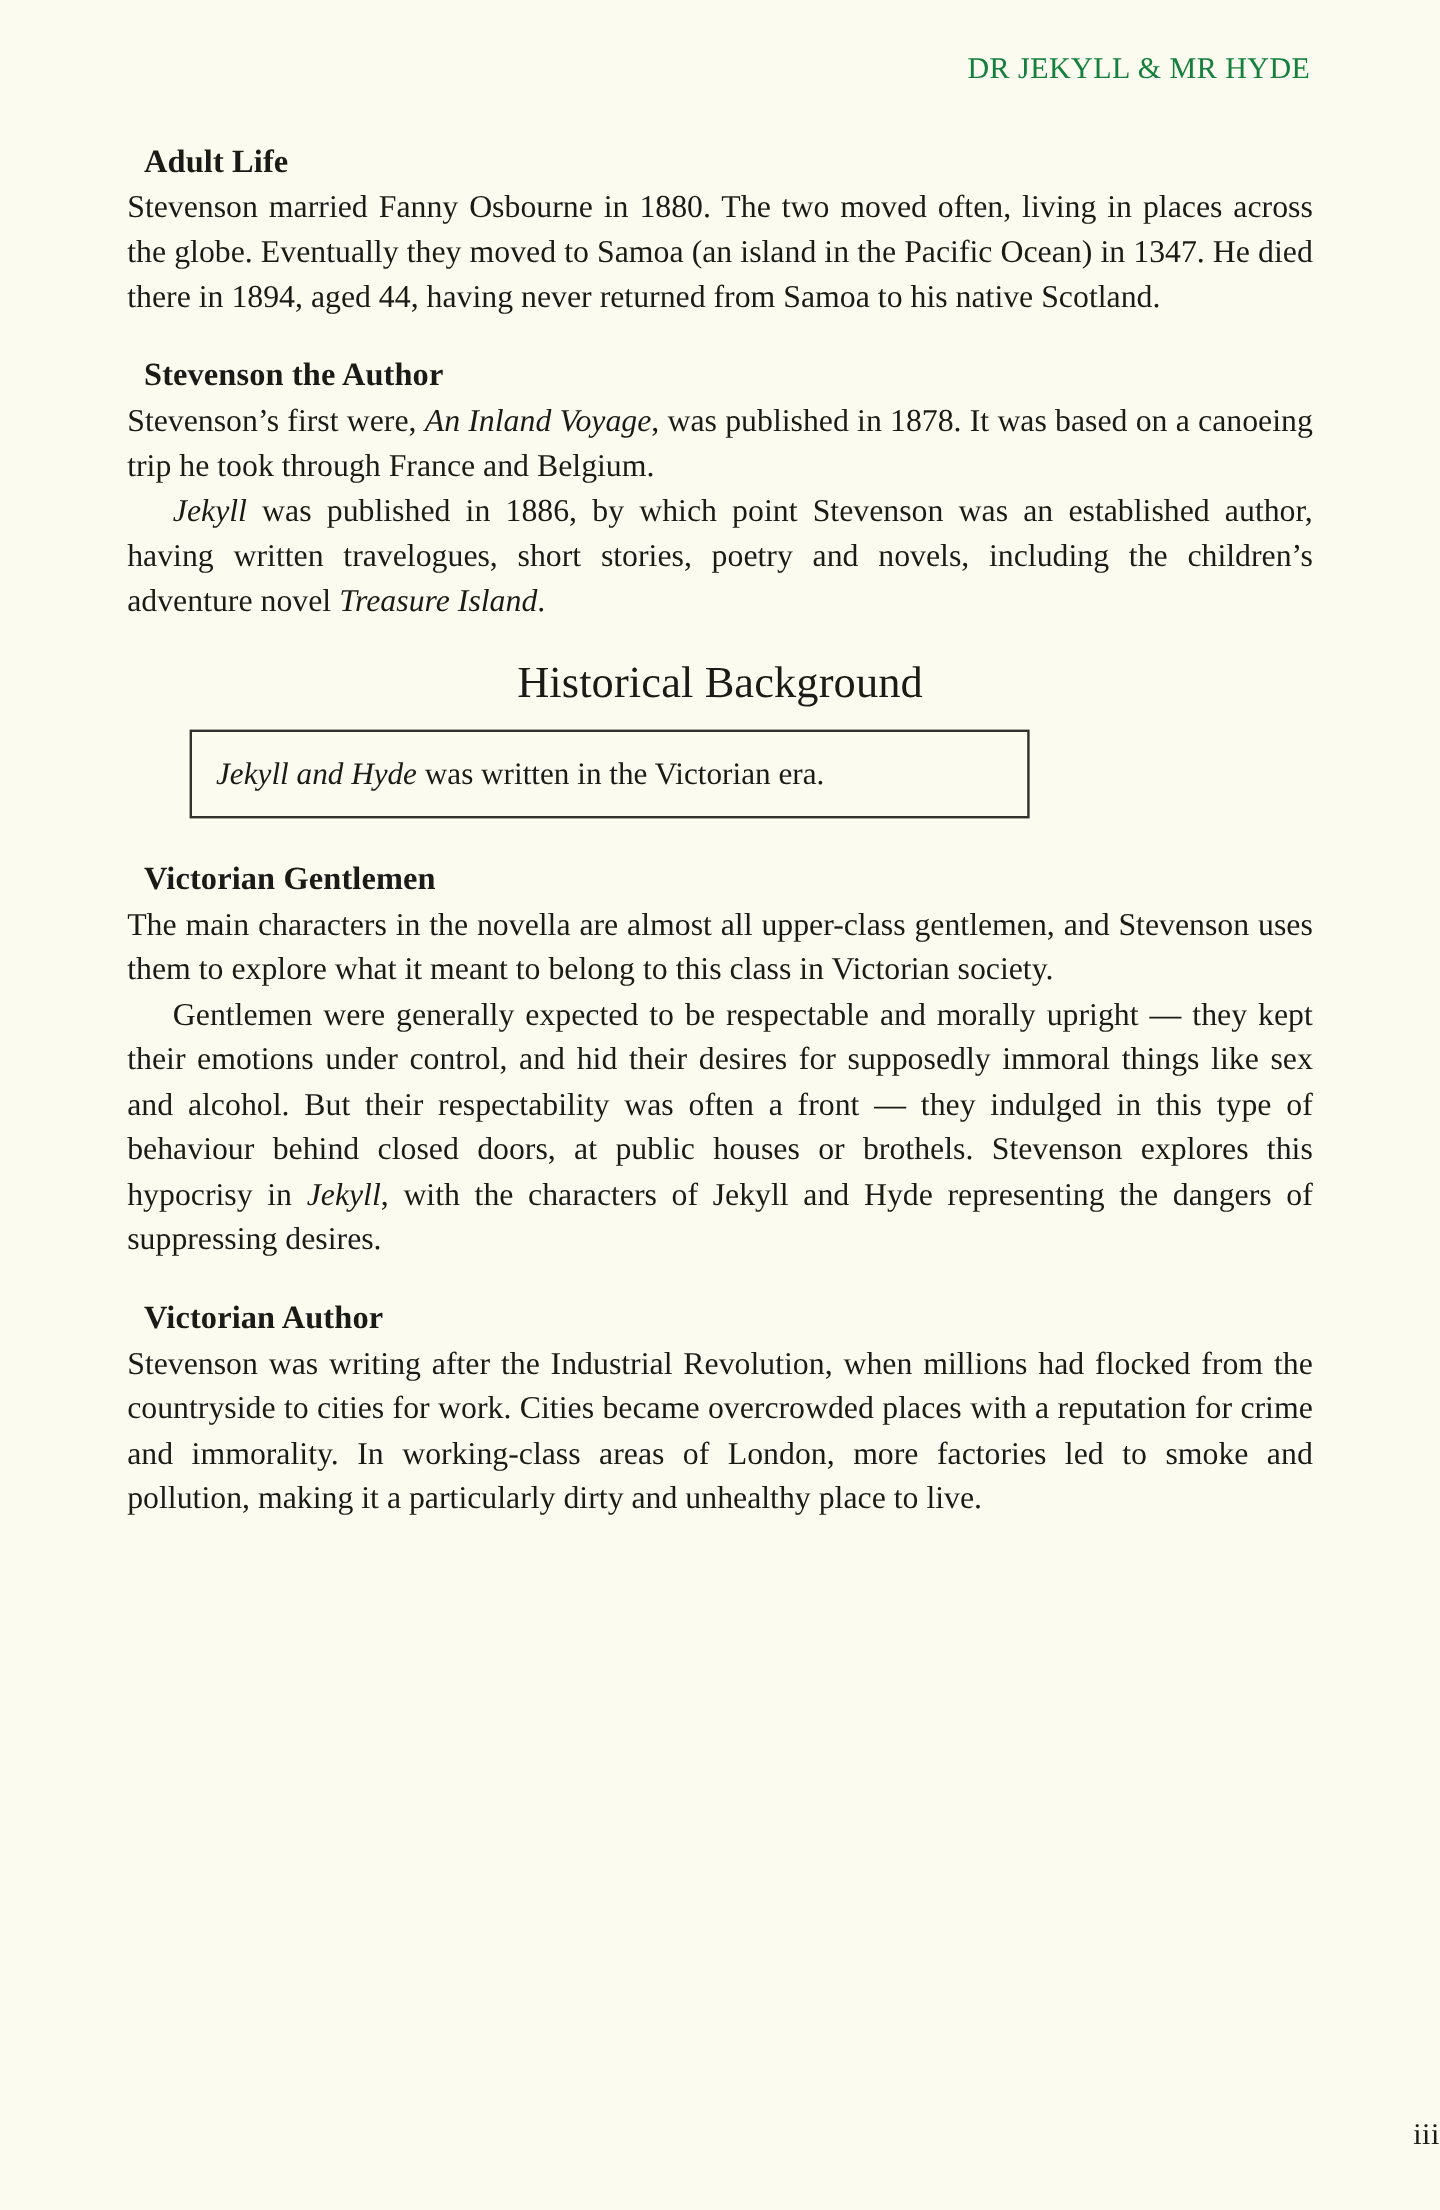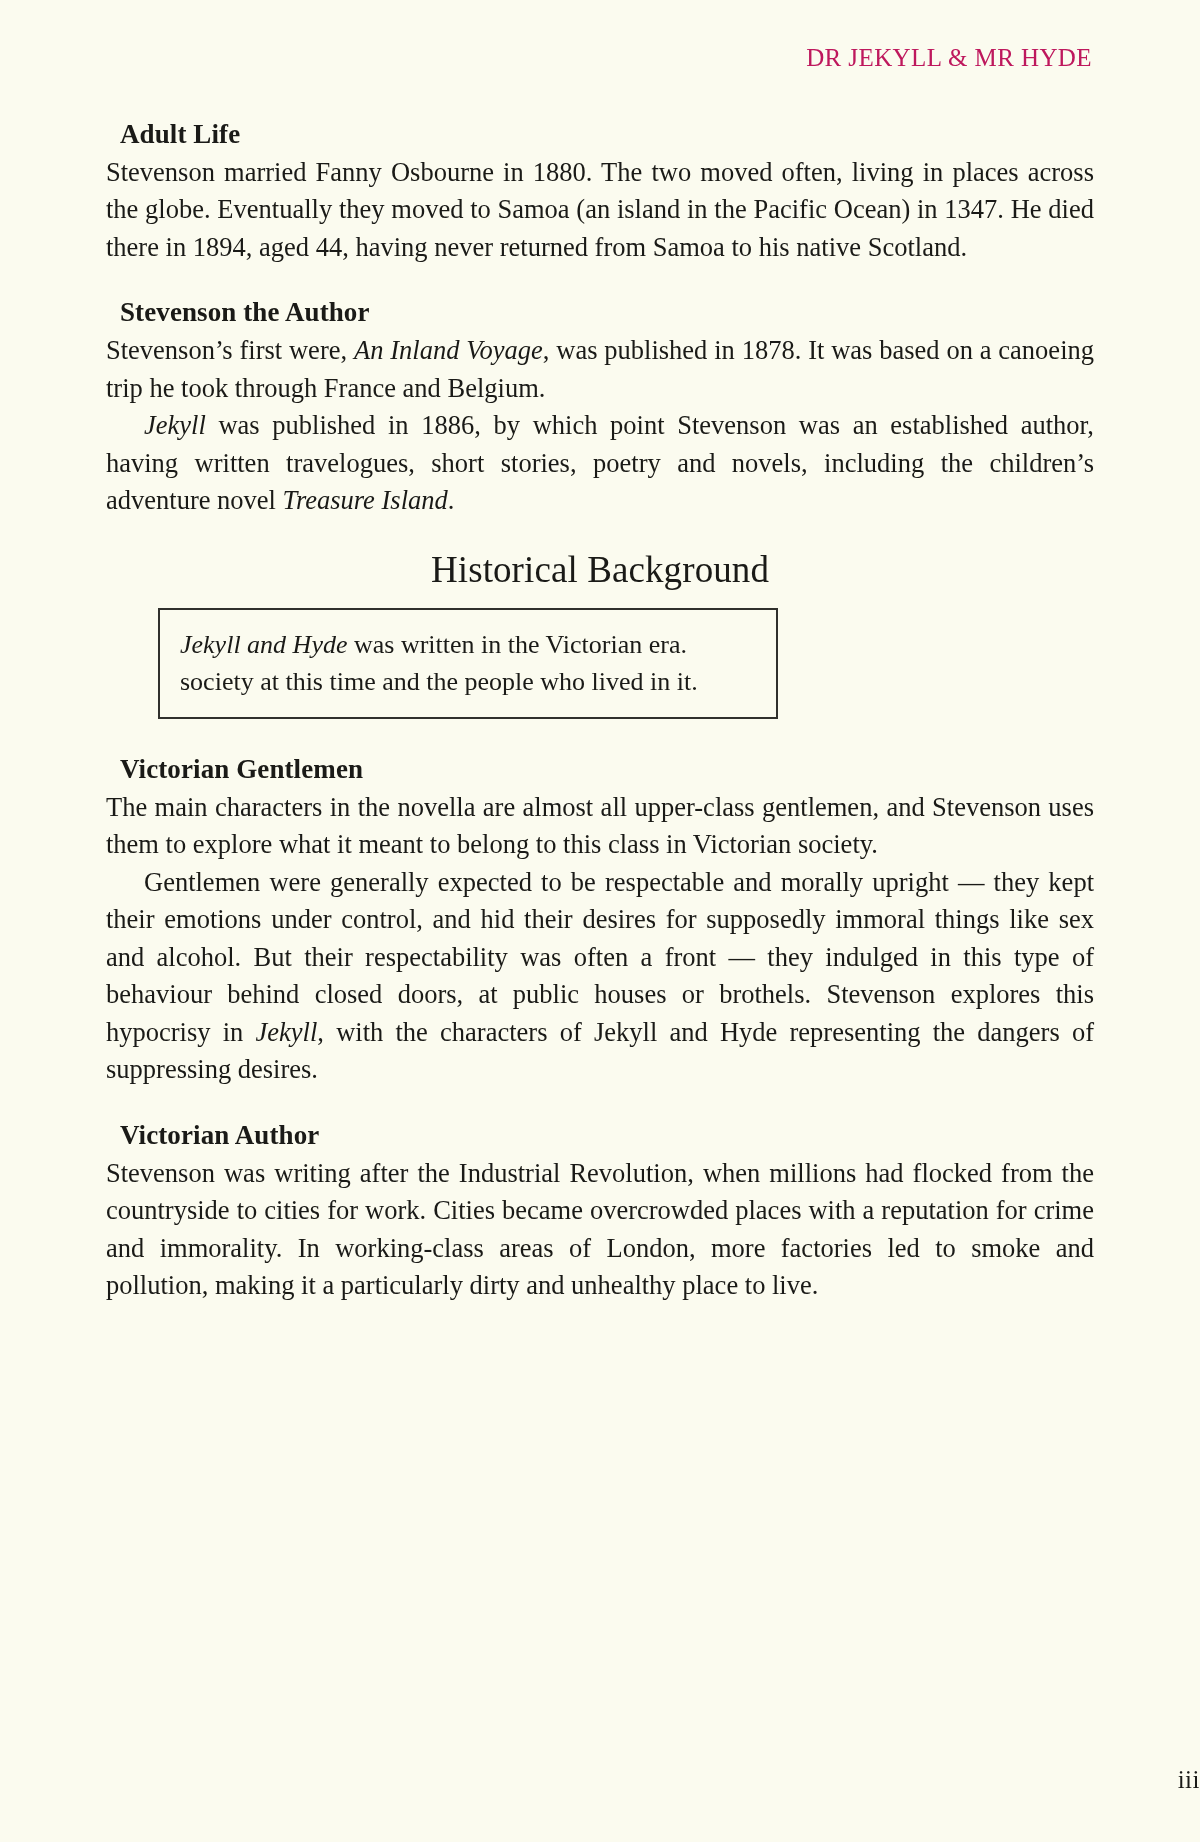--- a/index.html
+++ b/index.html
@@ -21,21 +21,21 @@
     box-sizing: border-box;
     padding: 44px 106px 0 106px;
     background: #fbfbef;
   }
 
   
   .running-header {
     text-align: right;
     font-size: 25px;
     letter-spacing: 0.4px;
-    color: #be185d;
+    color: #15803d;
     padding-right: 2px;
     margin-bottom: 46px;
     white-space: nowrap;
   }
 
   
   h2.section-title {
     font-size: 37px;
     font-weight: normal;
     margin: 30px 0 8px 0;
@@ -69,21 +69,21 @@
   em {
     font-style: italic;
   }
 
   
   .callout {
     border: 2px solid #30302c;
     box-sizing: border-box;
     margin: 18px 0 18px 52px;
     padding: 16px 20px 17px 20px;
-    width: 620px;
+    width: 700px;
   }
   .callout p {
     font-size: 26px;
     line-height: 37px;
     margin: 0;
     text-align: left;
     white-space: nowrap;
   }
 
   
@@ -121,21 +121,20 @@
     <h3 class="sub-title">Stevenson the Author</h3>
     <p class="body"><span>Stevenson’s first were, </span><em>An Inland Voyage</em><span>, was published in 1878.  It was based on a canoeing trip he took through France and Belgium.</span></p>
     <p class="body indent"><em>Jekyll</em><span> was published in 1886, by which point Stevenson was an established author, having written travelogues, short stories, poetry and novels, including the children’s adventure novel </span><em>Treasure Island</em><span>.</span></p>
   </div>
 
   <div class="block">
     <h2 class="section-title">Historical Background</h2>
 
     <div class="callout">
       <p><em>Jekyll and Hyde</em><span> was written in the Victorian era.</span></p>
-      <p>society at this time and the people who lived in it.</p>
     </div>
   </div>
 
   <div class="block">
     <h3 class="sub-title">Victorian Gentlemen</h3>
     <p class="body">The main characters in the novella are almost all upper-class gentlemen, and Stevenson uses them to explore what it meant to belong to this class in Victorian society.</p>
     <p class="body indent"><span>Gentlemen were generally expected to be respectable and morally upright — they kept their emotions under control, and hid their desires for supposedly immoral things like sex and alcohol. But their respectability was often a front — they indulged in this type of behaviour behind closed doors, at public houses or brothels. Stevenson explores this hypocrisy in </span><em>Jekyll</em><span>, with the characters of Jekyll and Hyde representing the dangers of suppressing desires.</span></p>
   </div>
 
   <div class="gap-lg"></div>

